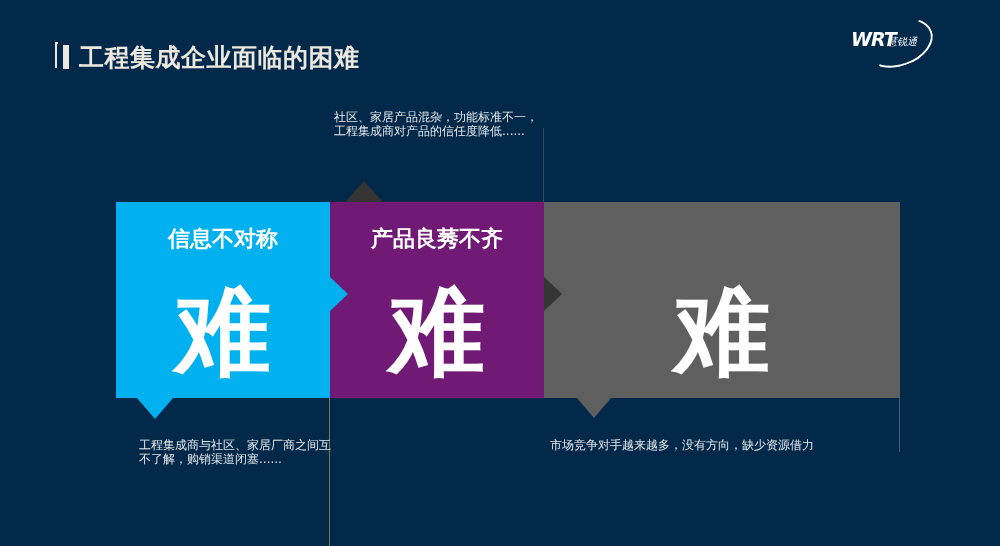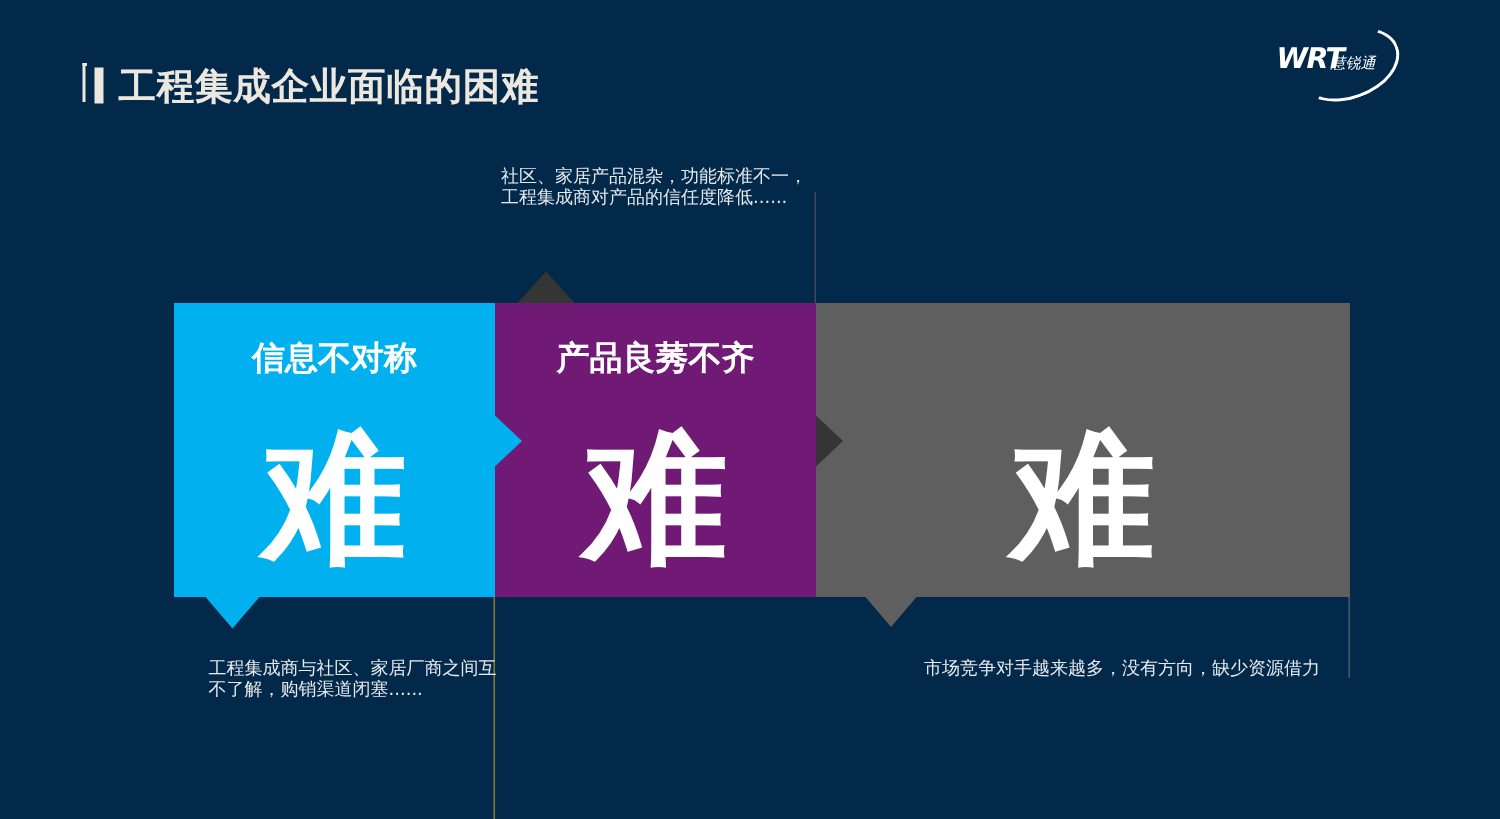--- a/index.html
+++ b/index.html
@@ -36,21 +36,21 @@
   .tri-down-3 { position:absolute; left:577px; top:398px; width:0; height:0; border-left:17px solid transparent; border-right:17px solid transparent; border-top:20px solid #5f5f5f; }
 
   .vline { position:absolute; width:1px; }
   .vline-1 { left:329px; top:398px; height:148px; background:#8a7a3a; }
   .vline-2 { left:543px; top:128px; height:74px; background:#3a4a5c; }
   .vline-3 { left:899px; top:398px; height:54px; background:#4a5a6c; }
 
   .note { position:absolute; font-size:12px; line-height:14px; color:#e6e9ee; }
   .note-top { left:334px; top:110px; width:205px; }
   .note-left { left:117px; top:438px; width:200px;margin-left:22px; }
-  .note-right { left:550px; top:438px; width:330px;text-align:right; }
+  .note-right { left:550px; top:438px; width:330px; }
 </style>
 </head>
 <body>
 
 <div class="title-wrap">
   <div class="title-bracket"></div>
   <div class="title-bar"></div>
   <div class="title">工程集成企业面临的困难</div>
 </div>
 

